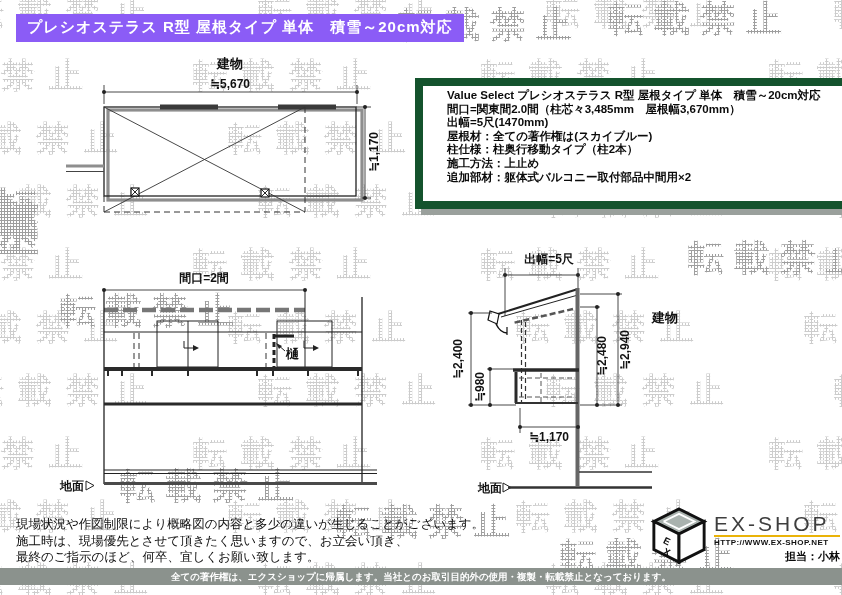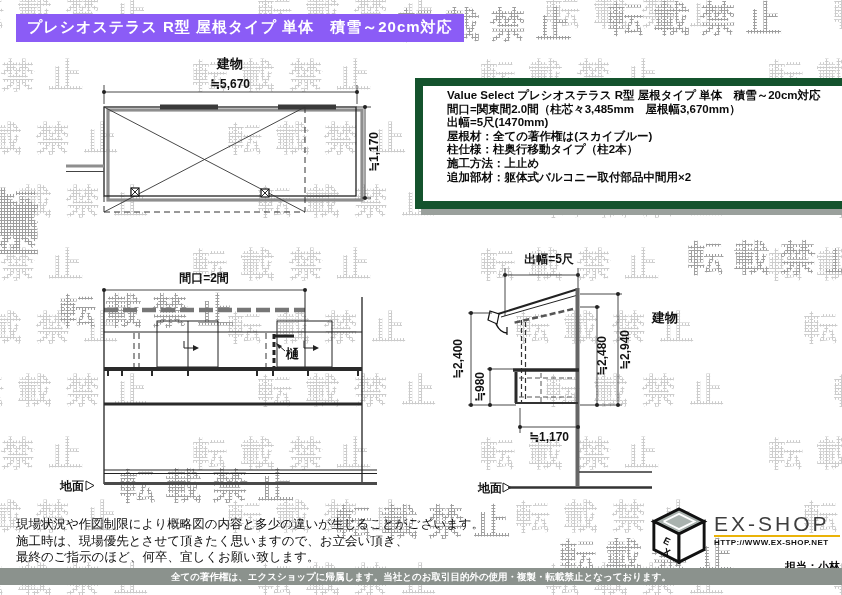--- a/index.html
+++ b/index.html
@@ -65,21 +65,21 @@
     font-size:12.5px;font-weight:normal;color:#0d0d0d;line-height:16.5px;
     white-space:nowrap;
   }
 
   
   .logo{position:absolute;left:650px;top:505px;z-index:3;width:190px;height:62px;}
   .logo-cube{position:absolute;left:0;top:2px;}
   .logo-text{position:absolute;left:64px;top:8px;width:126px;}
   .logo-name{font-size:21px;font-weight:normal;color:#3e3e3e;letter-spacing:3px;white-space:nowrap;line-height:22px;}
   .logo-url{font-size:8px;font-weight:bold;color:#101010;letter-spacing:0.4px;white-space:nowrap;border-top:2px solid #eab308;padding-top:1px;}
-  .logo-staff{font-size:11px;font-weight:bold;color:#0b0b0b;text-align:right;margin-top:12px;}
+  .logo-staff{font-size:11px;font-weight:bold;color:#0b0b0b;text-align:right;margin-top:2px;}
 
   
   .footer-bar{
     position:absolute;left:0;top:568px;width:842px;height:17px;z-index:3;
     background:#8b928d;color:#ffffff;font-size:9.5px;font-weight:bold;
     text-align:center;line-height:17px;white-space:nowrap;
   }
 </style>
 </head>
 <body>

